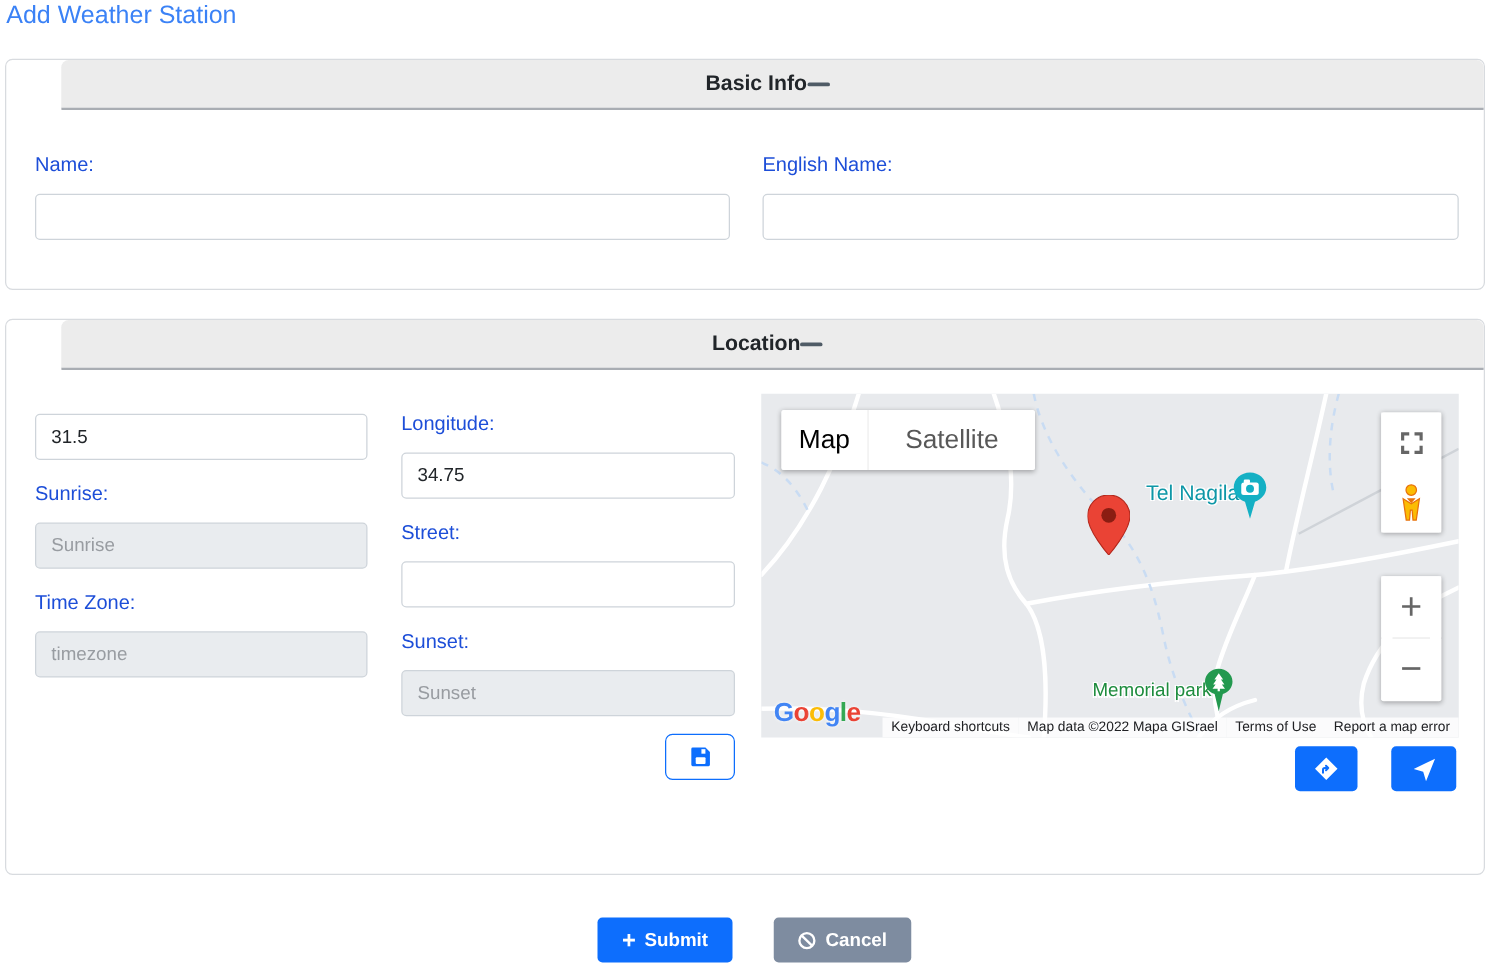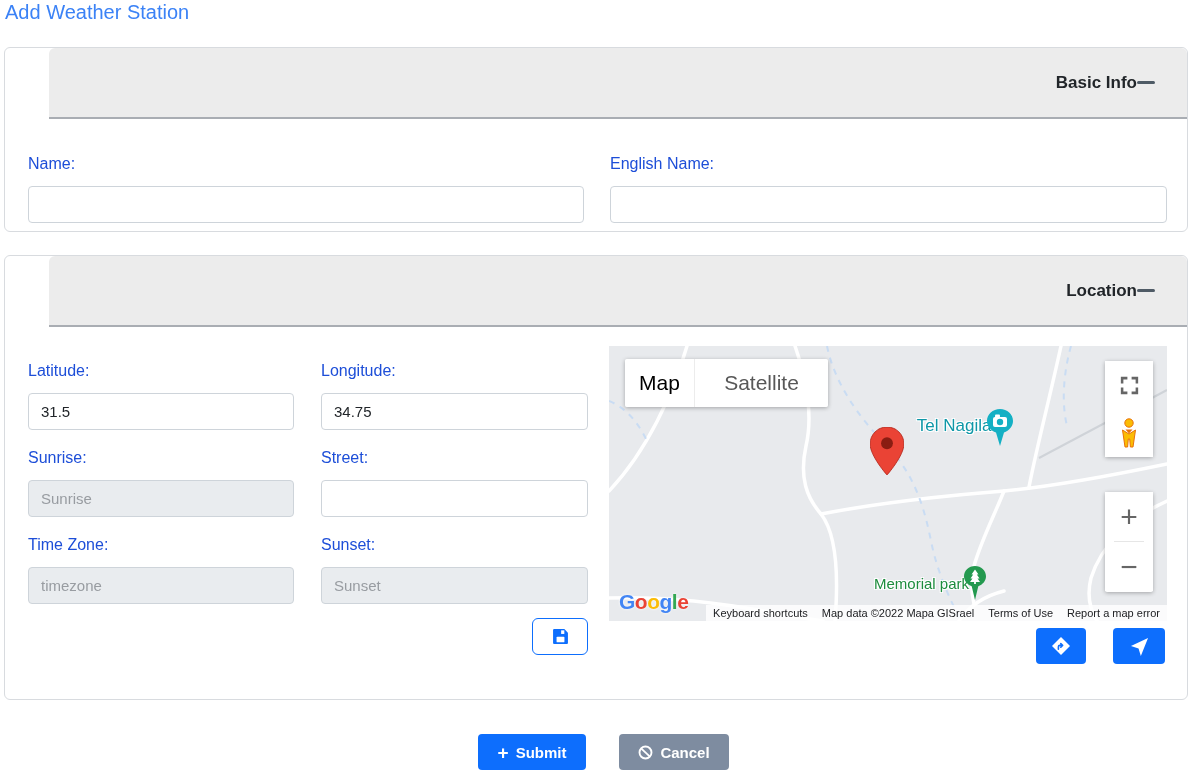--- a/index.html
+++ b/index.html
@@ -3,22 +3,22 @@
 <meta charset="utf-8">
 <style>
   * { margin:0; padding:0; box-sizing:border-box; }
   body { width:1193px; height:775px; background:#fff; font-family:"Liberation Sans", sans-serif; position:relative; overflow:hidden; }
 
   .page-title { position:absolute; top:1px; left:5px; font-size:20px; font-weight:400; color:#3b82f6; }
 
   .panel { position:absolute; left:4px; width:1184px; background:#fff; border:1px solid #d8dbdf; border-radius:6px; }
   .panel-basic { top:47px; height:185px; }
   .panel-location { top:255px; height:445px; }
-  .panel-header { height:71px; background:#ececec; border-bottom:2px solid #a9adb3; border-radius:6px 6px 0 0;
-                  display:flex; align-items:center; justify-content:flex-end; padding:0 32px 0 24px;margin-left:44px; }
+  .panel-header { height:40px; background:#ececec; border-bottom:2px solid #a9adb3; border-radius:6px 6px 0 0;
+                  display:flex; align-items:center; justify-content:center; padding:0 32px 0 24px;margin-left:44px; }
   .panel-title { font-size:17px; font-weight:600; color:#212529; }
   .collapse-dash { width:18px; height:3px; background:#4f5b66; border-radius:2px; cursor:pointer; }
   .panel-body { position:relative; width:100%; height:calc(100% - 56px); }
 
   .basic-body { display:flex; padding:36px 0 0 23px; }
   .bcol1 { width:556px; margin-right:26px; }
   .bcol2 { width:557px; }
 
   label.flabel { display:block; font-size:16px; font-weight:500; color:#1d4ed8; margin-bottom:13px; }
   input.finput { display:block; width:100%; height:37px; border:1px solid #ced4da; border-radius:4px;
@@ -107,21 +107,20 @@
 
 <section class="panel panel-location">
   <div class="panel-header">
     <span class="panel-title">Location</span>
     <span class="collapse-dash"></span>
   </div>
   <div class="panel-body">
 
     <div class="loc-colA">
       <div class="fgroup">
-        <label class="flabel">Latitude:</label>
         <input class="finput" type="text" value="31.5" style="">
       </div>
       <div class="fgroup">
         <label class="flabel">Sunrise:</label>
         <input class="finput fdisabled" type="text" disabled="" placeholder="Sunrise" style="">
       </div>
       <div class="fgroup">
         <label class="flabel">Time Zone:</label>
         <input class="finput fdisabled" type="text" disabled="" placeholder="timezone" style="">
       </div>

